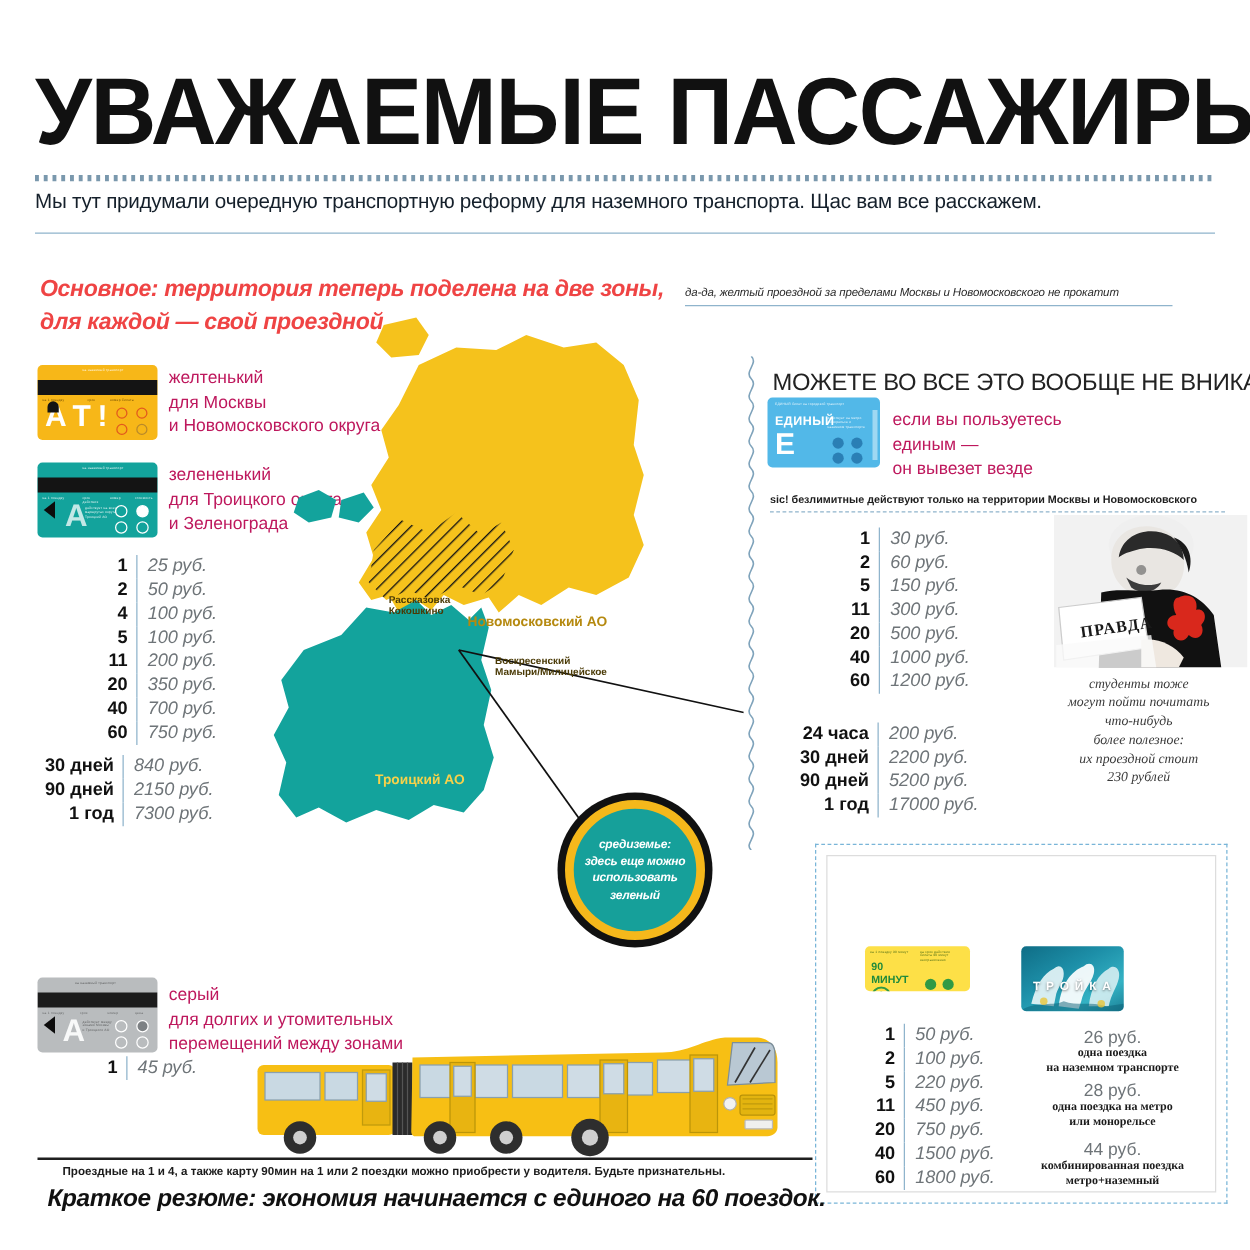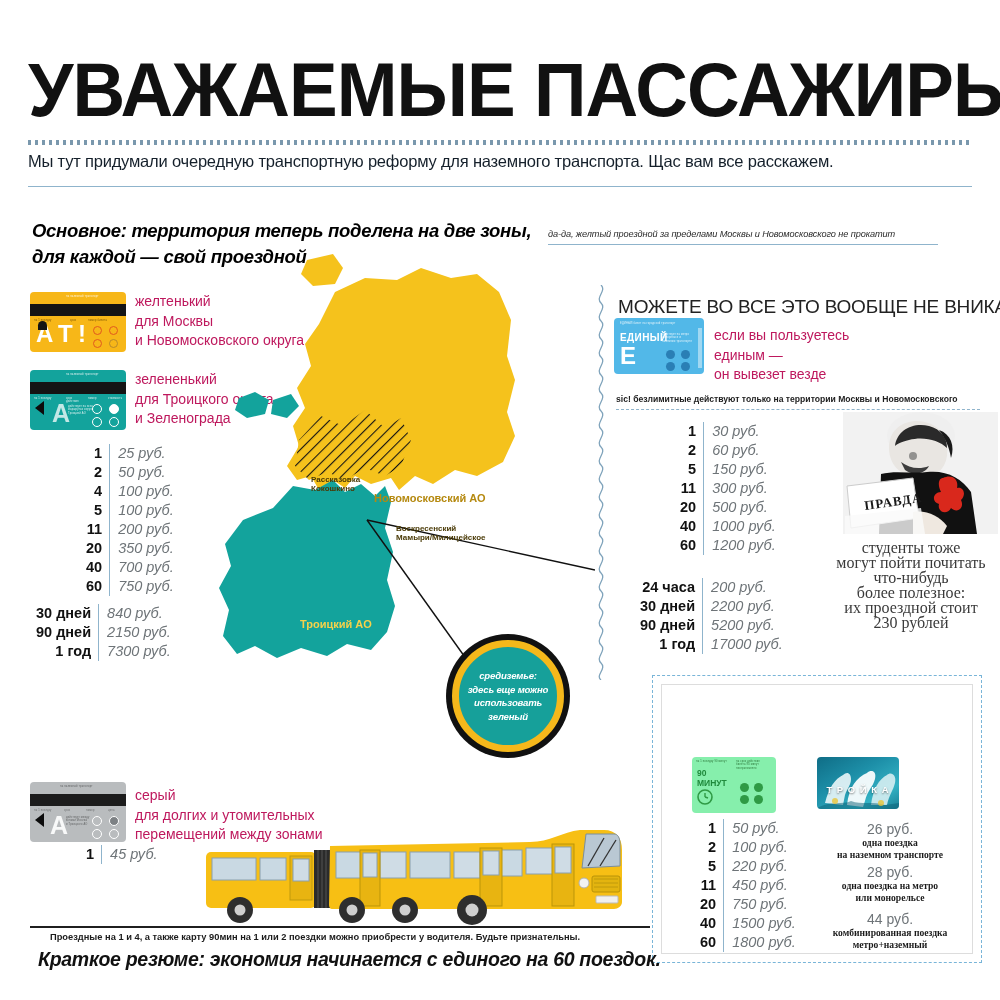--- a/index.html
+++ b/index.html
@@ -31,21 +31,21 @@
     font-size: 16.5px; color: #15202b; letter-spacing: -0.2px;
     white-space: nowrap;
   }
   .rule-blue {
     position: absolute; height: 1px; background: #8fb4cc;
   }
 
   
   .lead {
     font-style: italic; font-weight: bold; font-size: 18.5px;
-    color: #000000; line-height: 26px; letter-spacing: -0.3px;
+    color: #ef4444; line-height: 26px; letter-spacing: -0.3px;
   }
   .tinynote {
     font-style: italic; font-size: 9.2px; color: #2a2a2a;
     letter-spacing: -0.1px; white-space: nowrap;
   }
   .cardlabel { font-size: 14px; line-height: 19.5px; color: #be185d; }
 
   
   .ptable { display: table; border-collapse: collapse; }
   .prow { display: table-row; }
@@ -358,21 +358,21 @@
     <circle cx="70" cy="44" r="4" fill="#5a5a5a" opacity=".6"></circle>
     <path d="M38,62 C52,58 70,62 84,60 C104,58 118,66 128,80 L134,122 L36,122 Z" fill="#111"></path>
     <path d="M100,66 C108,62 116,66 114,76 C120,74 124,82 118,88 C122,96 114,102 108,96 C104,104 94,100 96,92 C88,90 90,80 98,80 C94,72 96,66 100,66 Z" fill="#d9281c"></path>
     <path d="M4,74 L70,66 L76,106 L8,116 Z" fill="#fff" stroke="#ccc" stroke-width="1"></path>
     <text x="22" y="98" transform="rotate(-8 22 98)" font-family="Liberation Serif, serif" font-size="13" font-weight="bold" fill="#1a1a1a" letter-spacing="1">ПРАВДА</text>
     <path d="M70,100 C84,98 96,104 104,114 L100,122 L70,122 Z" fill="#efe8e0"></path>
     <path d="M2,104 L78,96 L82,122 L2,122 Z" fill="#fafafa" opacity=".8"></path>
   </svg>
 
   <div style="position:absolute;left:826px;top:540px;width:170px;text-align:center;
-              font-family:'Liberation Serif', serif; font-size:16px;
+              font-family:'Liberation Serif', serif; font-style:italic; font-size:11px;
               line-height:15px; color:#3a3a3a; white-space:pre-line;">студенты тоже
 могут пойти почитать
 что-нибудь
 более полезное:
 их проездной стоит
 230 рублей</div>
 
 
   <div class="card" style="position:absolute;left:30px;top:782px;width:96px;height:60px;background:#b9bcbe;">
     <div class="tinytext" style="left:30px;top:3px;color:rgba(0,0,0,.5);">на наземный транспорт</div>
@@ -451,21 +451,21 @@
       <circle cx="152" cy="104" r="5.5" fill="#cfcfcf"></circle>
     <circle cx="205" cy="104" r="13" fill="#2e2e2e"></circle>
       <circle cx="205" cy="104" r="5.5" fill="#cfcfcf"></circle>
     <circle cx="272" cy="104" r="15" fill="#2e2e2e"></circle>
       <circle cx="272" cy="104" r="6.5" fill="#cfcfcf"></circle>
   </svg>
 
   <div class="extrabox">
     <div class="inner">
 
-      <div class="card" style="position:absolute;left:30px;top:72px;width:84px;height:56px;background:#86efac;">
+      <div class="card" style="position:absolute;left:30px;top:72px;width:84px;height:36px;background:#fde047;">
         <div class="tinytext" style="left:4px;top:3px;color:rgba(0,60,0,.7);">на 1 поездку 90 минут</div>
         <div class="tinytext" style="left:44px;top:3px;color:rgba(0,60,0,.7);">на срок действия<br>билета 90 минут<br>неограниченно</div>
         <div style="position:absolute;left:5px;top:11px;font-size:8.5px;font-weight:bold;color:#1f8a3c;line-height:10px;">
           <span>90</span>
         </div>
         <div style="position:absolute;left:5px;top:21px;font-size:8.5px;font-weight:bold;color:#1f8a3c;line-height:10px;">
           <span>МИНУТ</span>
         </div>
         <div class="dot" style="left:48px;top:26px;width:9px;height:9px;background:#2f9a45;"></div>
         <div class="dot" style="left:62px;top:26px;width:9px;height:9px;background:#2f9a45;"></div>

